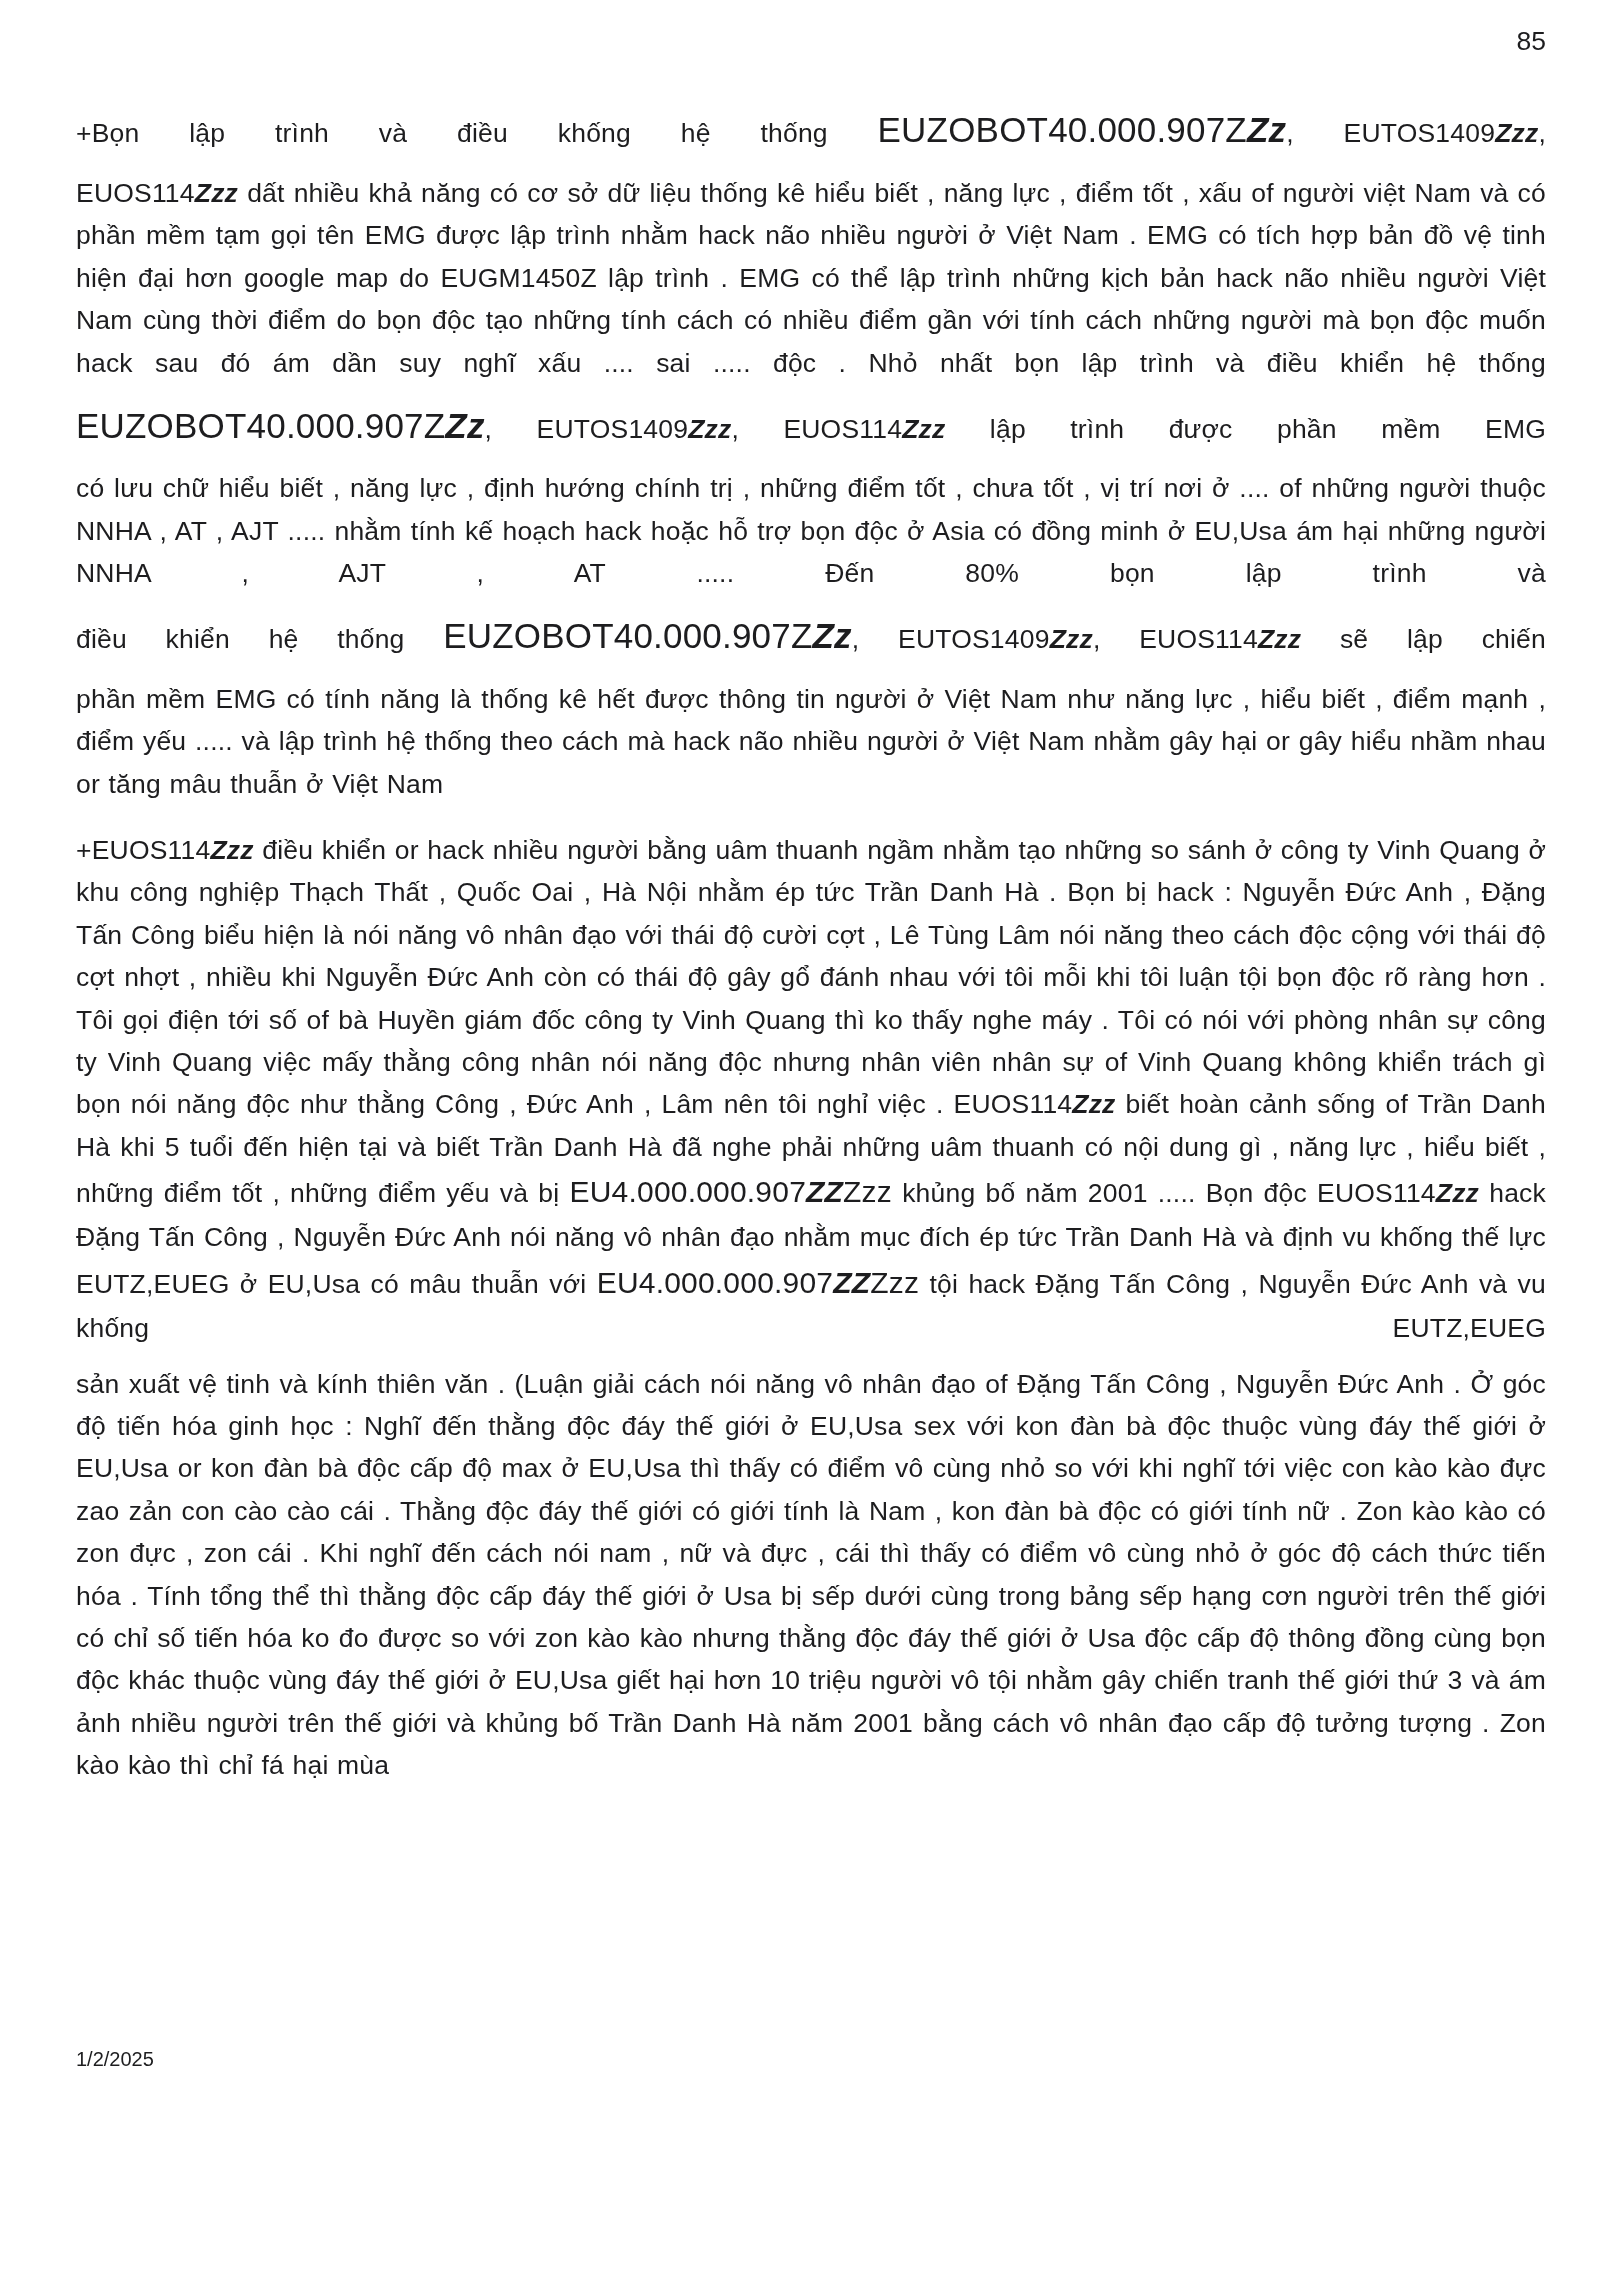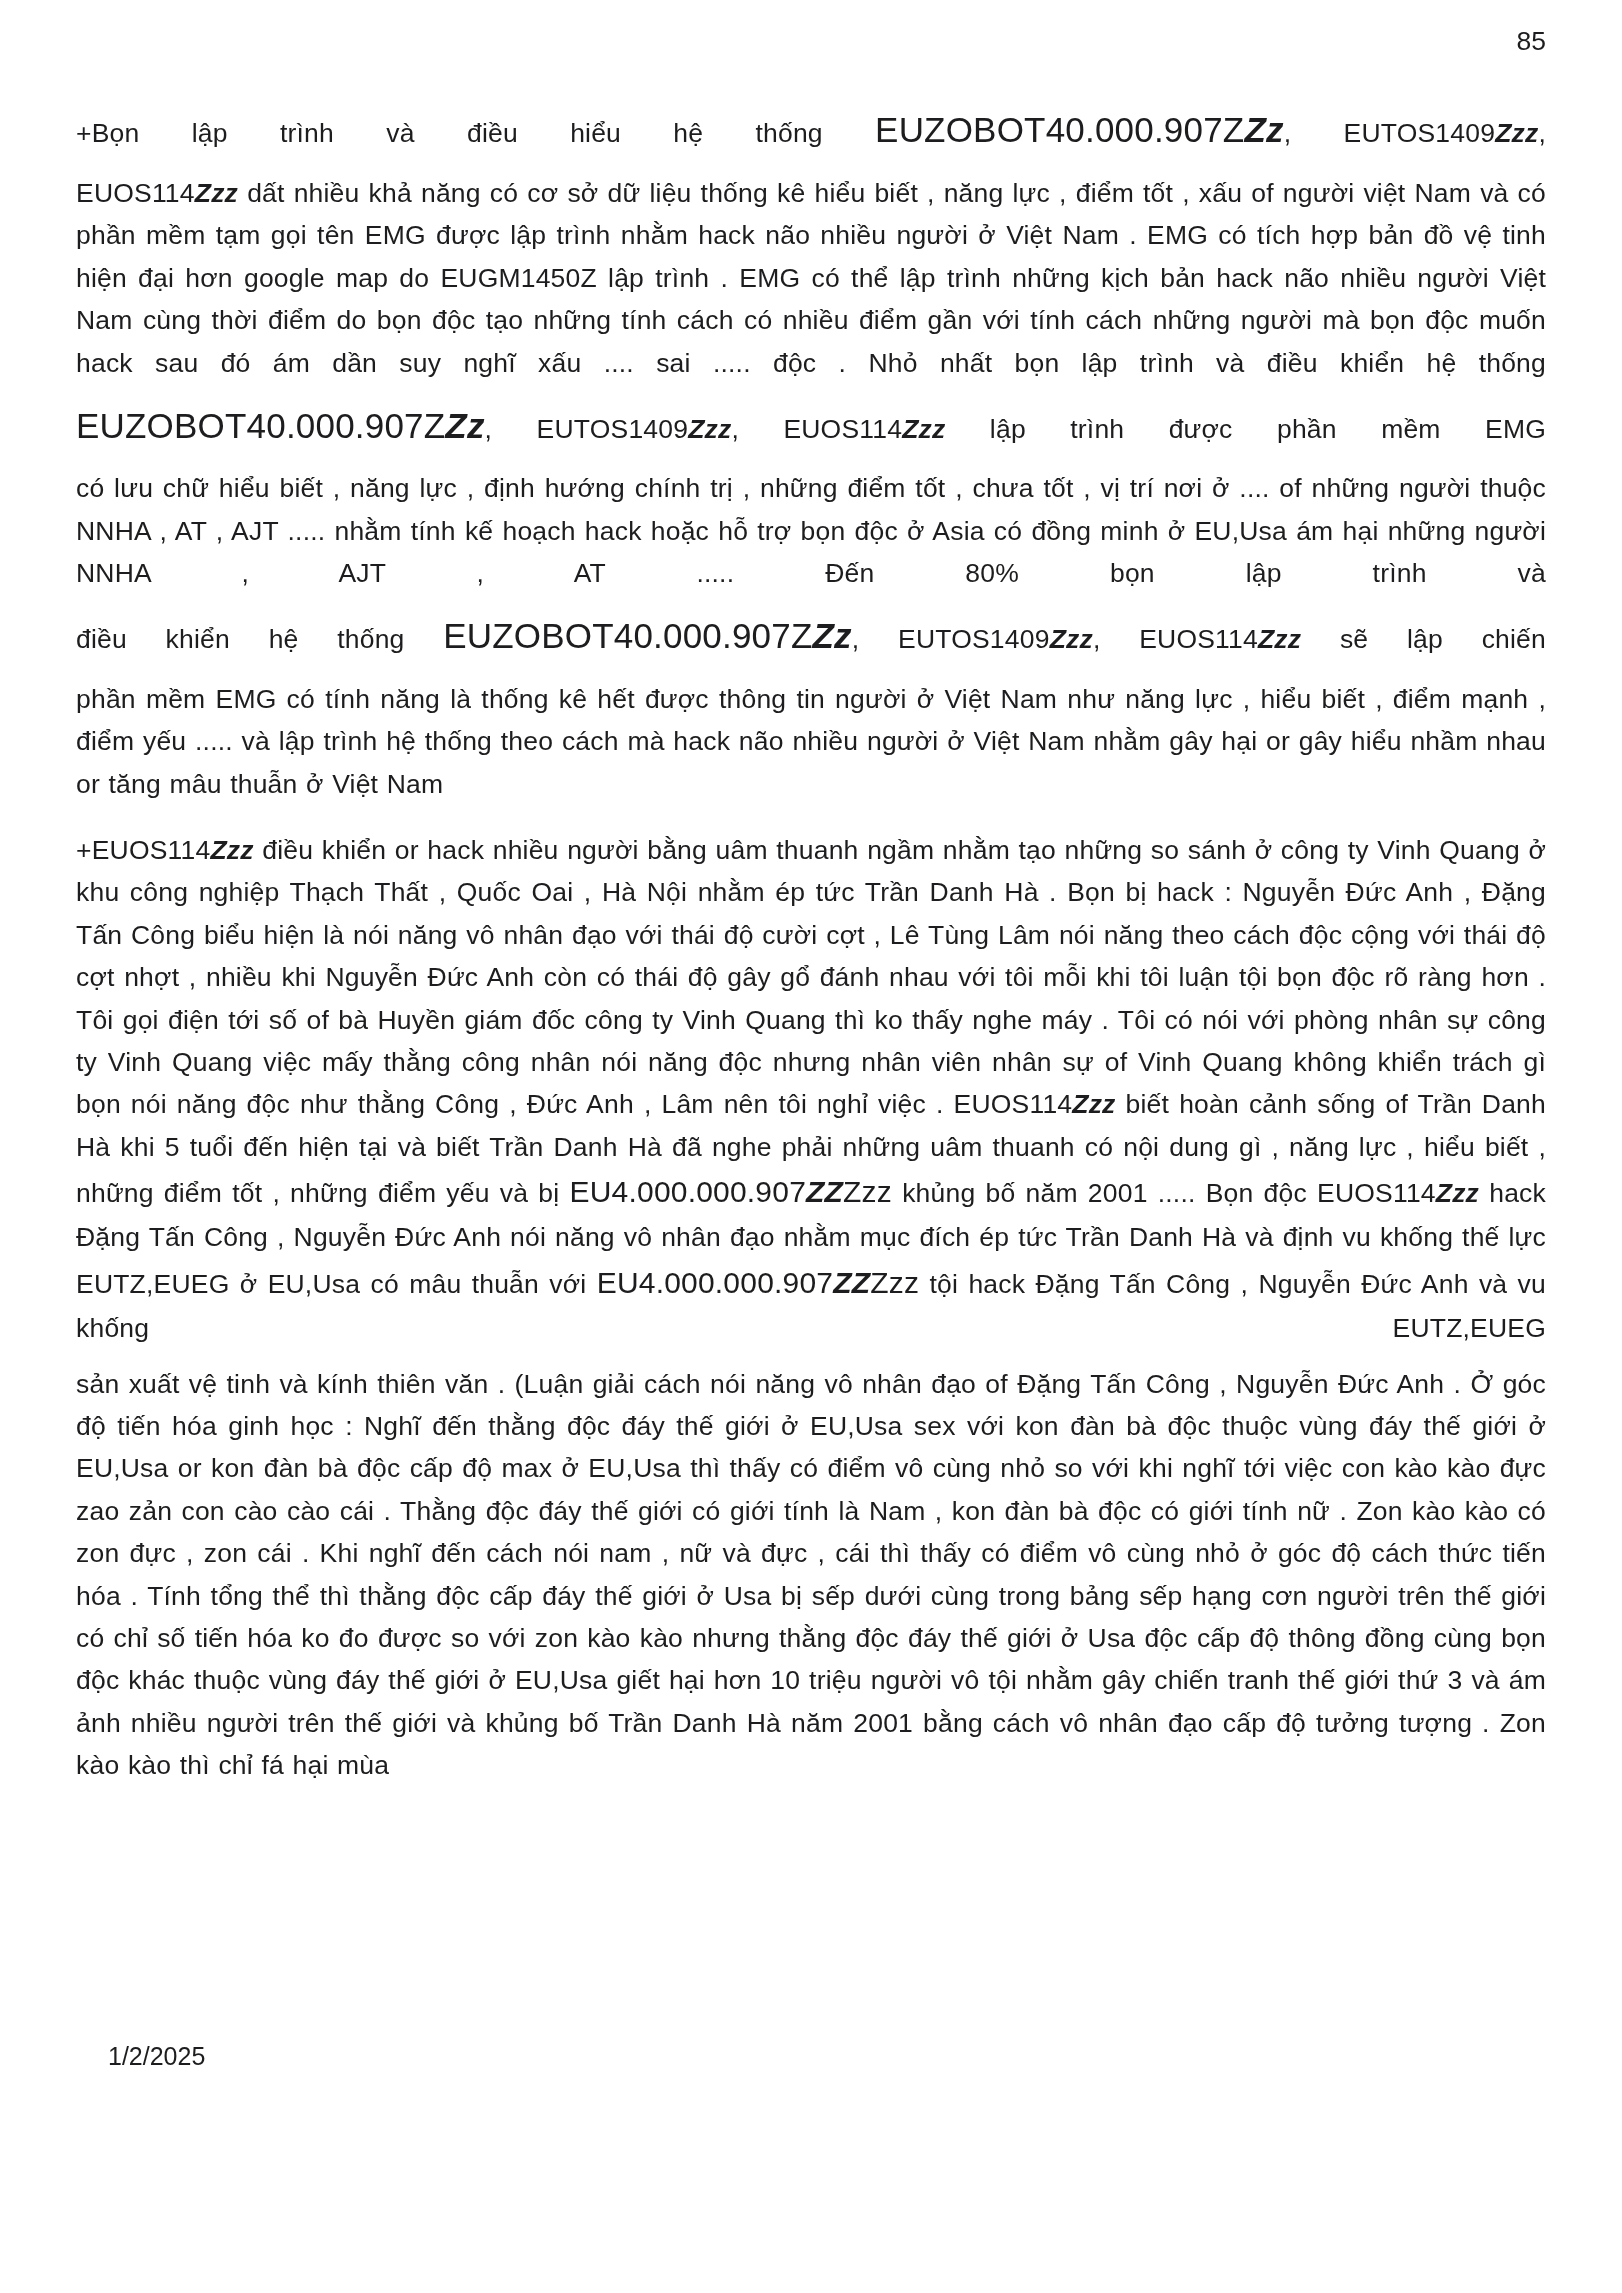--- a/index.html
+++ b/index.html
@@ -48,32 +48,31 @@
   .seg-n  { }
   .seg-b  { font-weight: bold; font-style: italic; }
   .seg-big  { font-size: 35px; }
   .seg-bigb { font-size: 35px; font-weight: bold; font-style: italic; }
   .seg-med  { font-size: 30px; }
   .seg-medb { font-size: 30px; font-weight: bold; font-style: italic; }
   .footer-date {
     position: absolute;
     left: 76px;
     bottom: 33px;
-    font-size: 25px;
-    margin-left: 32px;
+    font-size: 20px;
   }
 </style>
 </head>
 <body>
 
 <div class="page">
   <div class="page-number">85</div>
 
   <div class="doc-body">
-      <p class="para jlast"><span class="seg-n">+Bọn lập trình và điều hiểu hệ thống </span><span class="seg-big">EUZOBOT40.000.907Z</span><span class="seg-bigb">Zz</span><span class="seg-n">, EUTOS1409</span><span class="seg-b">Zzz</span><span class="seg-n">,</span></p>
+      <p class="para jlast"><span class="seg-n">+Bọn lập trình và điều khống hệ thống </span><span class="seg-big">EUZOBOT40.000.907Z</span><span class="seg-bigb">Zz</span><span class="seg-n">, EUTOS1409</span><span class="seg-b">Zzz</span><span class="seg-n">,</span></p>
       <p class="para jlast"><span class="seg-n">EUOS114</span><span class="seg-b">Zzz</span><span class="seg-n"> dất nhiều khả năng có cơ sở dữ liệu thống kê hiểu biết , năng lực , điểm tốt , xấu of người việt Nam và có phần mềm tạm gọi tên EMG được lập trình nhằm hack não nhiều người ở Việt Nam . EMG có tích hợp bản đồ vệ tinh hiện đại hơn google map do EUGM1450Z lập trình . EMG có thể lập trình những kịch bản hack não nhiều người Việt Nam cùng thời điểm do bọn độc tạo những tính cách có nhiều điểm gần với tính cách những người mà bọn độc muốn hack sau đó ám dần suy nghĩ xấu .... sai ..... độc . Nhỏ nhất bọn lập trình và điều khiển hệ thống</span></p>
       <p class="para jlast"><span class="seg-big">EUZOBOT40.000.907Z</span><span class="seg-bigb">Zz</span><span class="seg-n">, EUTOS1409</span><span class="seg-b">Zzz</span><span class="seg-n">, EUOS114</span><span class="seg-b">Zzz</span><span class="seg-n"> lập trình được phần mềm EMG</span></p>
       <p class="para jlast"><span class="seg-n">có lưu chữ hiểu biết , năng lực , định hướng chính trị , những điểm tốt , chưa tốt , vị trí nơi ở .... of những người thuộc NNHA , AT , AJT ..... nhằm tính kế hoạch hack hoặc hỗ trợ bọn độc ở Asia có đồng minh ở EU,Usa ám hại những người NNHA , AJT , AT ..... Đến 80% bọn lập trình và</span></p>
       <p class="para jlast"><span class="seg-n">điều khiển hệ thống </span><span class="seg-big">EUZOBOT40.000.907Z</span><span class="seg-bigb">Zz</span><span class="seg-n">, EUTOS1409</span><span class="seg-b">Zzz</span><span class="seg-n">, EUOS114</span><span class="seg-b">Zzz</span><span class="seg-n"> sẽ lập chiến</span></p>
       <p class="para"><span class="seg-n">phần mềm EMG có tính năng là thống kê hết được thông tin người ở Việt Nam như năng lực , hiểu biết , điểm mạnh , điểm yếu ..... và lập trình hệ thống theo cách mà hack não nhiều người ở Việt Nam nhằm gây hại or gây hiểu nhầm nhau or tăng mâu thuẫn ở Việt Nam</span></p>
       <p class="para jlast gap-top"><span class="seg-n">+EUOS114</span><span class="seg-b">Zzz</span><span class="seg-n"> điều khiển or hack nhiều người bằng uâm thuanh ngầm nhằm tạo những so sánh ở công ty Vinh Quang ở khu công nghiệp Thạch Thất , Quốc Oai , Hà Nội nhằm ép tức Trần Danh Hà . Bọn bị hack : Nguyễn Đức Anh , Đặng Tấn Công biểu hiện là nói năng vô nhân đạo với thái độ cười cợt , Lê Tùng Lâm nói năng theo cách độc cộng với thái độ cợt nhợt , nhiều khi Nguyễn Đức Anh còn có thái độ gây gổ đánh nhau với tôi mỗi khi tôi luận tội bọn độc rõ ràng hơn . Tôi gọi điện tới số of bà Huyền giám đốc công ty Vinh Quang thì ko thấy nghe máy . Tôi có nói với phòng nhân sự công ty Vinh Quang việc mấy thằng công nhân nói năng độc nhưng nhân viên nhân sự of Vinh Quang không khiển trách gì bọn nói năng độc như thằng Công , Đức Anh , Lâm nên tôi nghỉ việc . EUOS114</span><span class="seg-b">Zzz</span><span class="seg-n"> biết hoàn cảnh sống of Trần Danh Hà khi 5 tuổi đến hiện tại và biết Trần Danh Hà đã nghe phải những uâm thuanh có nội dung gì , năng lực , hiểu biết , những điểm tốt , những điểm yếu và bị </span><span class="seg-med">EU4.000.000.907</span><span class="seg-medb">ZZ</span><span class="seg-med">Zzz</span><span class="seg-n"> khủng bố năm 2001 ..... Bọn độc EUOS114</span><span class="seg-b">Zzz</span><span class="seg-n"> hack Đặng Tấn Công , Nguyễn Đức Anh nói năng vô nhân đạo nhằm mục đích ép tức Trần Danh Hà và định vu khống thế lực EUTZ,EUEG ở EU,Usa có mâu thuẫn với </span><span class="seg-med">EU4.000.000.907</span><span class="seg-medb">ZZ</span><span class="seg-med">Zzz</span><span class="seg-n"> tội hack Đặng Tấn Công , Nguyễn Đức Anh và vu khống EUTZ,EUEG</span></p>
       <p class="para"><span class="seg-n">sản xuất vệ tinh và kính thiên văn . (Luận giải cách nói năng vô nhân đạo of Đặng Tấn Công , Nguyễn Đức Anh . Ở góc độ tiến hóa ginh học : Nghĩ đến thằng độc đáy thế giới ở EU,Usa sex với kon đàn bà độc thuộc vùng đáy thế giới ở EU,Usa or kon đàn bà độc cấp độ max ở EU,Usa thì thấy có điểm vô cùng nhỏ so với khi nghĩ tới việc con kào kào đực zao zản con cào cào cái . Thằng độc đáy thế giới có giới tính là Nam , kon đàn bà độc có giới tính nữ . Zon kào kào có zon đực , zon cái . Khi nghĩ đến cách nói nam , nữ và đực , cái thì thấy có điểm vô cùng nhỏ ở góc độ cách thức tiến hóa . Tính tổng thể thì thằng độc cấp đáy thế giới ở Usa bị sếp dưới cùng trong bảng sếp hạng cơn người trên thế giới có chỉ số tiến hóa ko đo được so với zon kào kào nhưng thằng độc đáy thế giới ở Usa độc cấp độ thông đồng cùng bọn độc khác thuộc vùng đáy thế giới ở EU,Usa giết hại hơn 10 triệu người vô tội nhằm gây chiến tranh thế giới thứ 3 và ám ảnh nhiều người trên thế giới và khủng bố Trần Danh Hà năm 2001 bằng cách vô nhân đạo cấp độ tưởng tượng . Zon kào kào thì chỉ fá hại mùa</span></p>
     </div>
 
   <div class="footer-date">1/2/2025</div>

